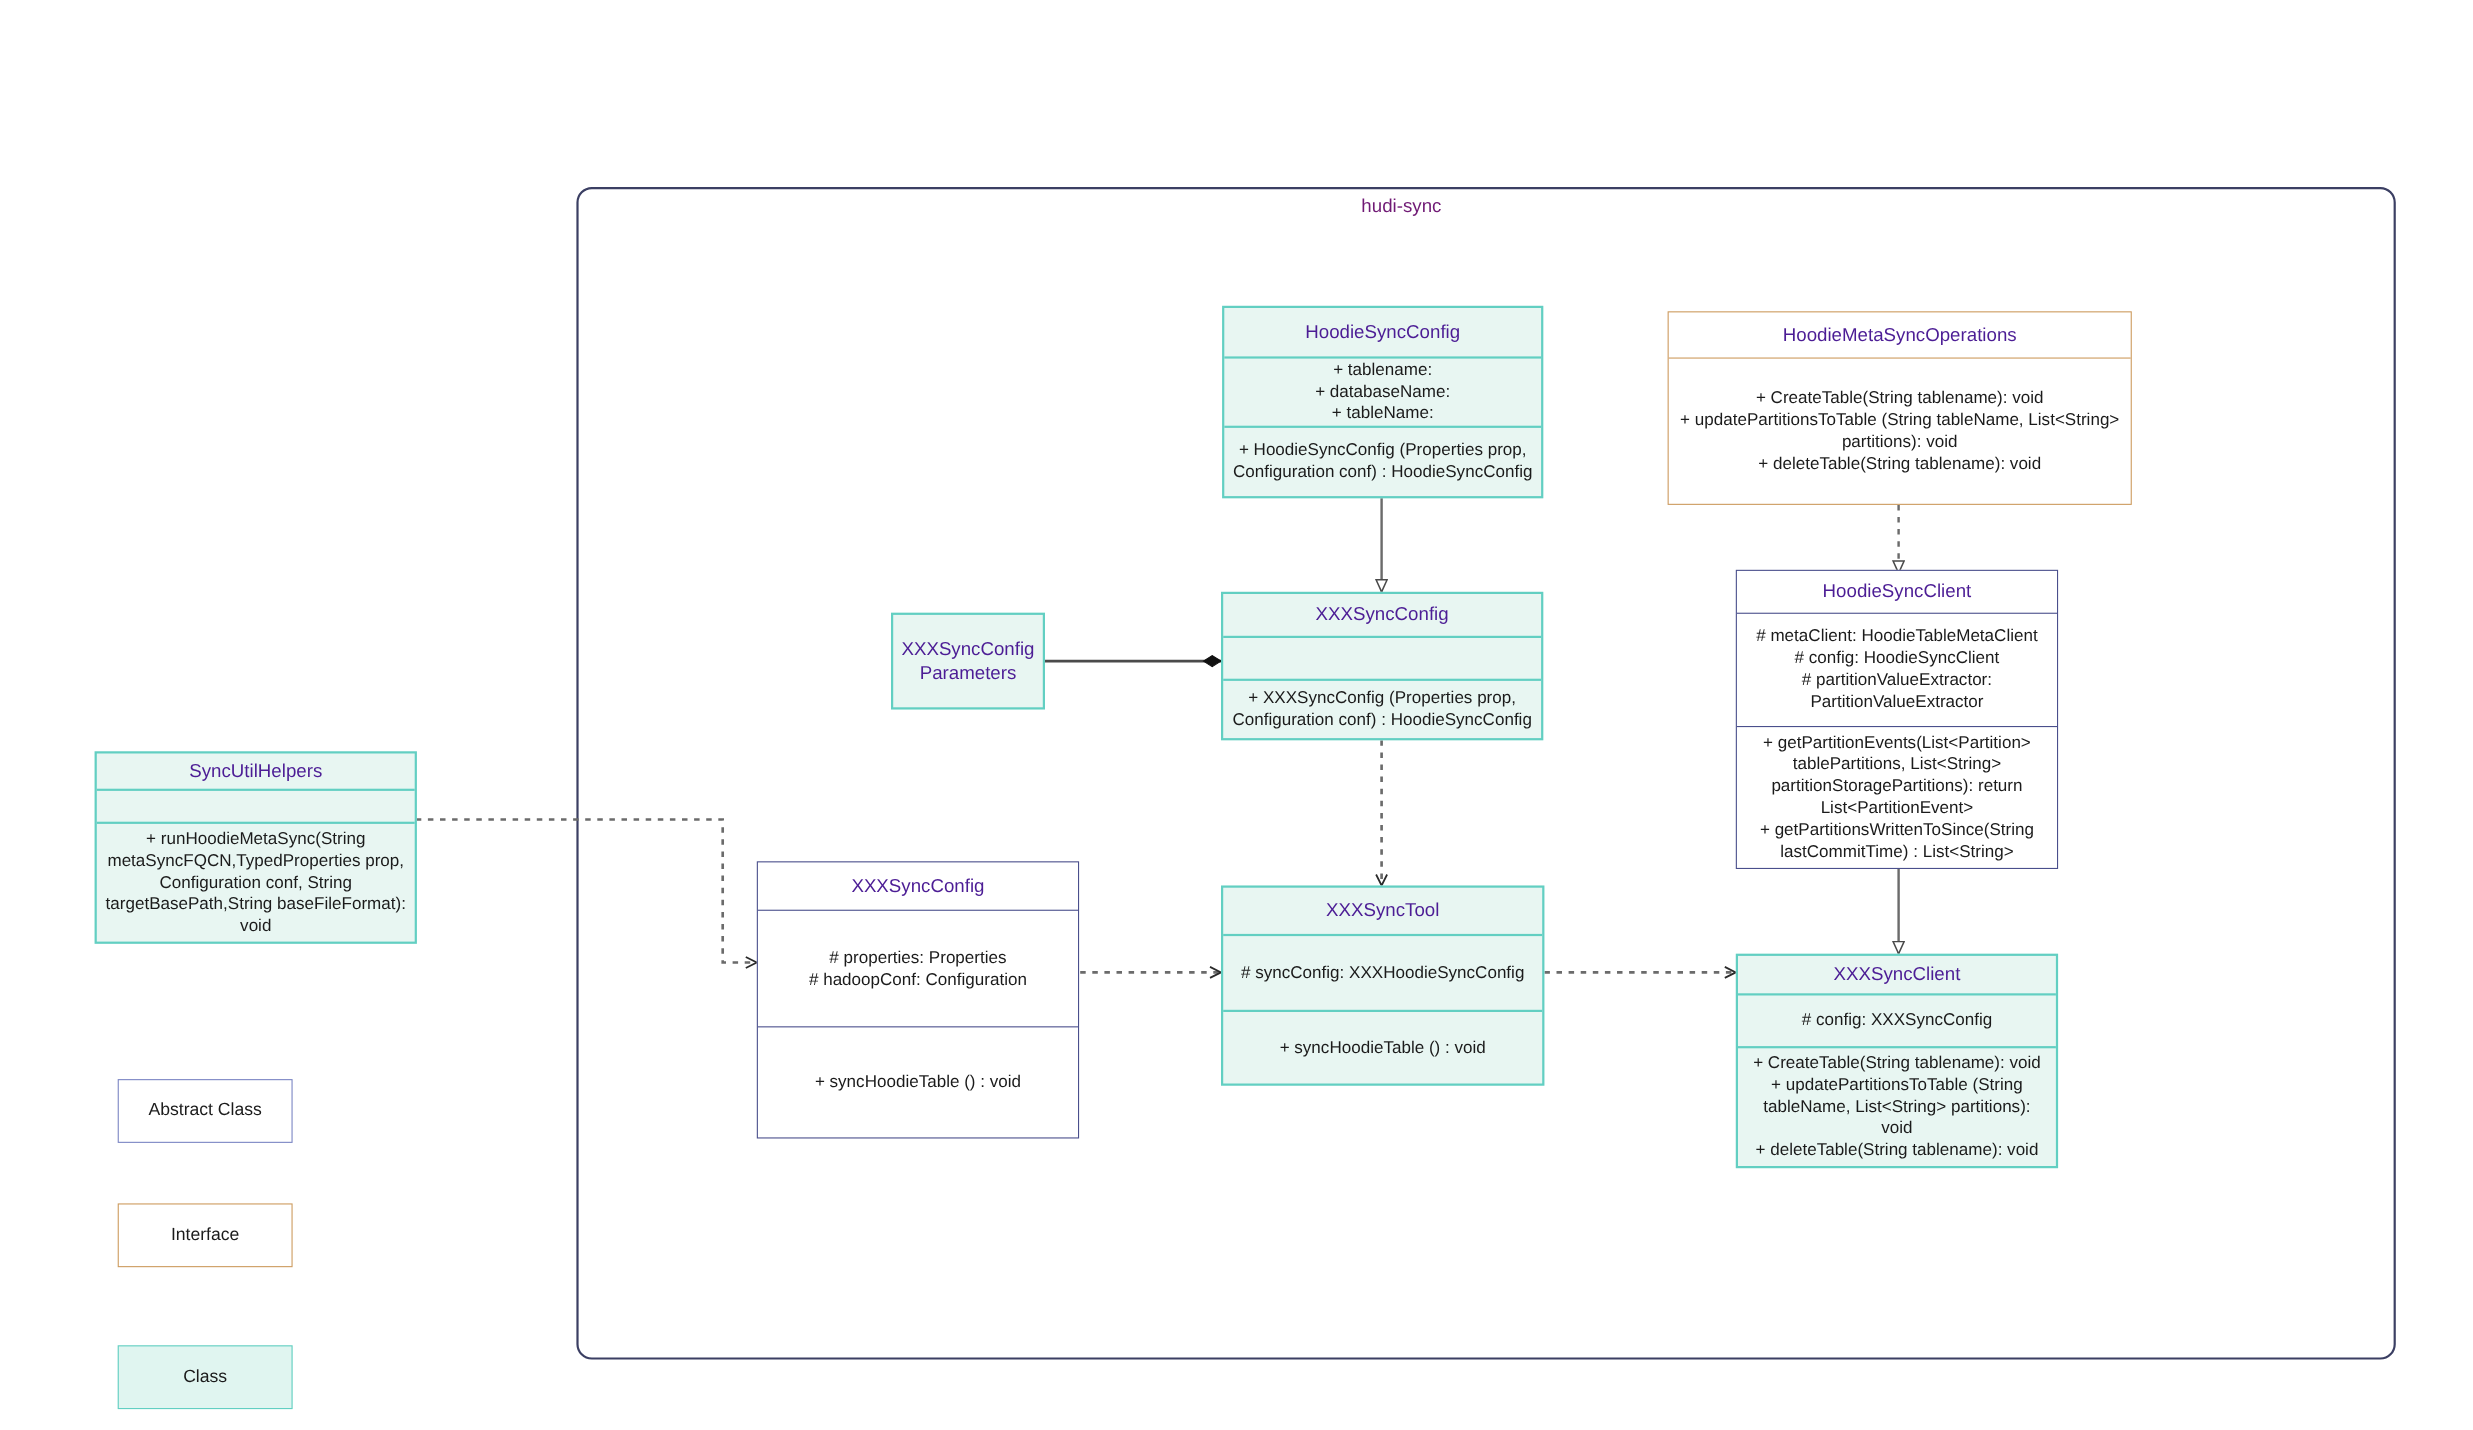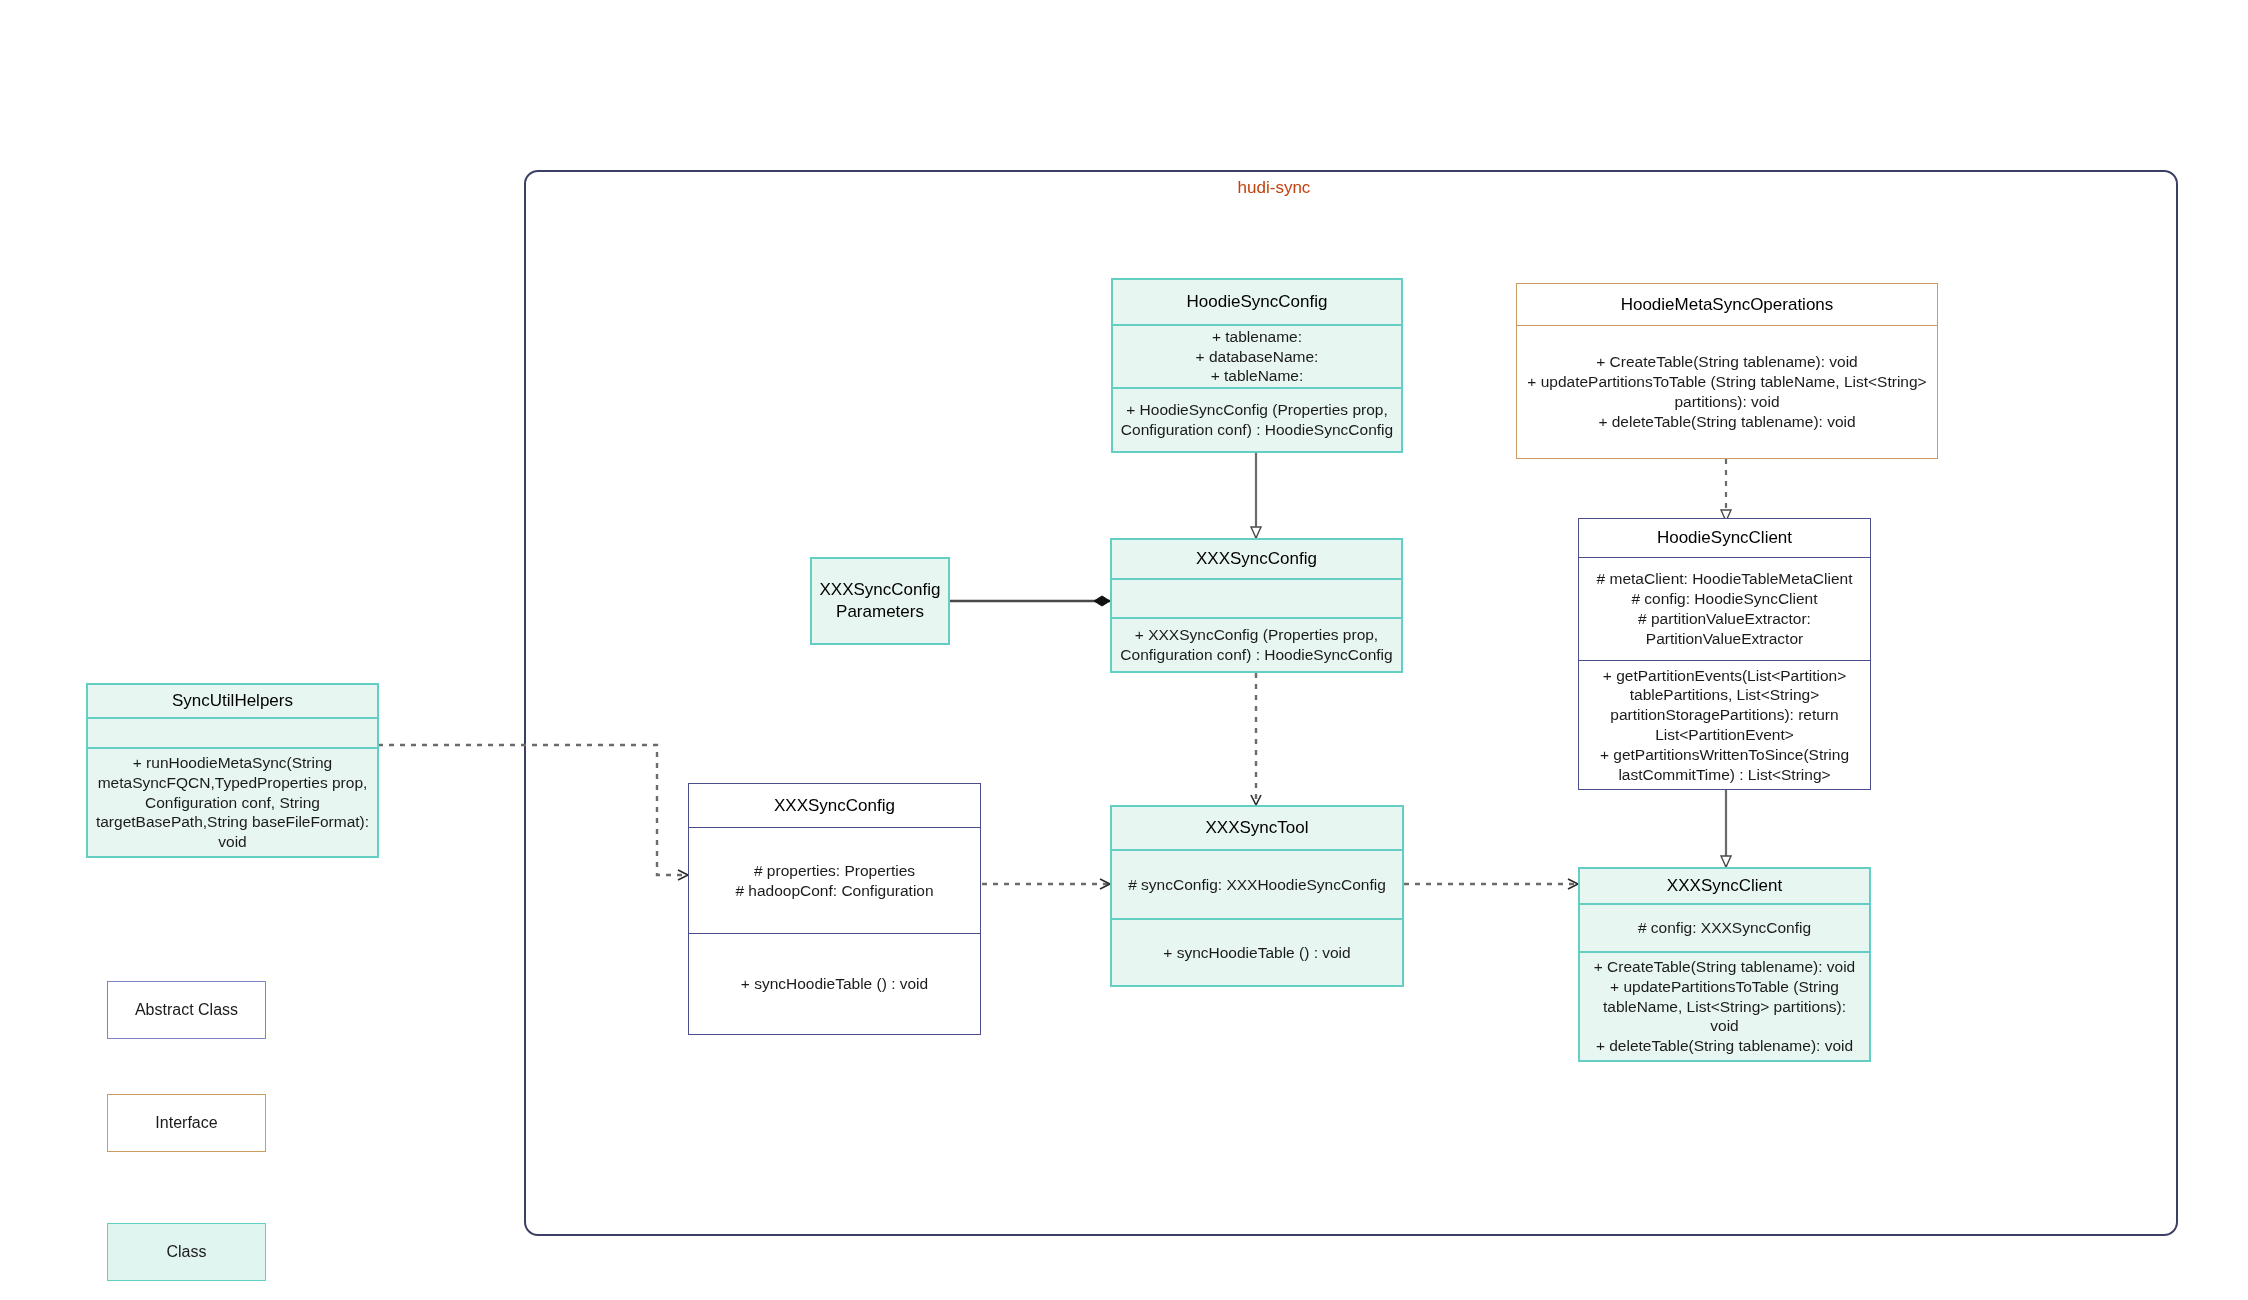--- a/index.html
+++ b/index.html
@@ -20,21 +20,21 @@
     position: absolute;
     border: 2px solid #3b3f63;
     border-radius: 14px;
     box-sizing: border-box;
     background: transparent;
   }
   .package-title {
     position: absolute;
     text-align: center;
     font-size: 17px;
-    color: #c2410c;
+    color: #701a75;
     white-space: nowrap;
   }
   
   .uml {
     position: absolute;
     box-sizing: border-box;
     display: flex;
     flex-direction: column;
   }
   .uml .row {
@@ -42,21 +42,21 @@
     display: flex;
     align-items: center;
     justify-content: center;
     text-align: center;
     padding: 4px 7px;
     line-height: 1.28;
     white-space: pre-line;
   }
   .uml .name {
     font-size: 17px;
-    color: #000000;
+    color: #4c1d95;
   }
   .uml .attrs, .uml .ops {
     font-size: 15.5px;
     color: #1b1b1b;
   }
   
   .uml.klass { border: 2px solid #62cfc2; background: #e8f6f2; }
   .uml.klass .row + .row { border-top: 2px solid #62cfc2; }
   
   .uml.abstract { border: 1.6px solid #4a4f8c; background: #ffffff; }

